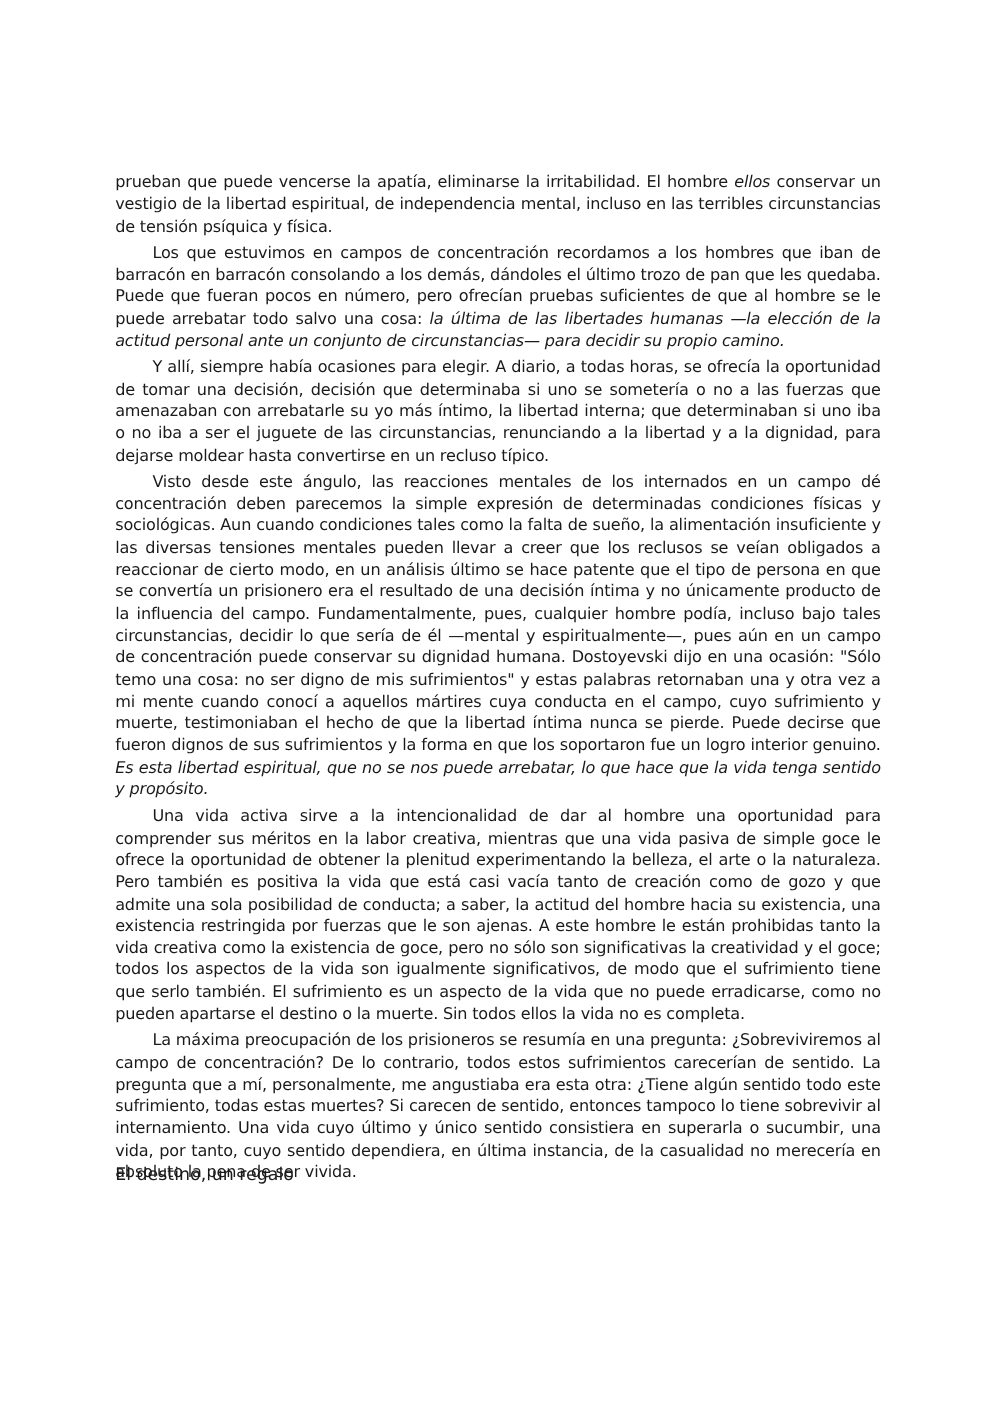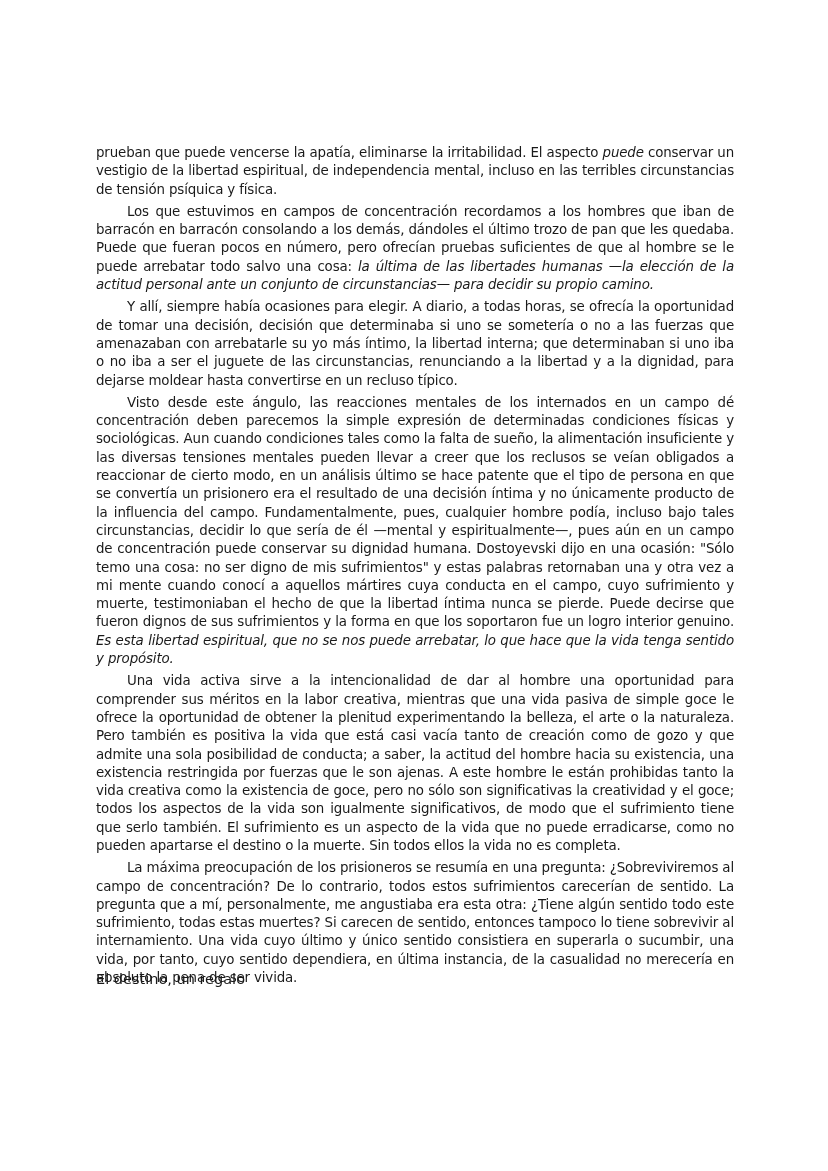--- a/index.html
+++ b/index.html
@@ -28,21 +28,21 @@
     top: 971px;
     font-family: "DejaVu Sans", sans-serif;
     font-size: 14.5px;
     color: #1a1a1a;
   }
 </style>
 </head>
 <body>
 
 <div class="page">
-  <p class="para noindent"><span>prueban que puede vencerse la apatía, eliminarse la irritabilidad. El aspecto </span><span class="it">puede</span><span> conservar un vestigio de la libertad espiritual, de independencia mental, incluso en las terribles circunstancias de tensión psíquica y física.</span></p>
+  <p class="para noindent"><span>prueban que puede vencerse la apatía, eliminarse la irritabilidad. El hombre </span><span class="it">ellos</span><span> conservar un vestigio de la libertad espiritual, de independencia mental, incluso en las terribles circunstancias de tensión psíquica y física.</span></p>
 
   <p class="para"><span>Los que estuvimos en campos de concentración recordamos a los hombres que iban de barracón en barracón consolando a los demás, dándoles el último trozo de pan que les quedaba. Puede que fueran pocos en número, pero ofrecían pruebas suficientes de que al hombre se le puede arrebatar todo salvo una cosa: </span><span class="it">la última de las libertades humanas —la elección de la actitud personal ante un conjunto de circunstancias— para decidir su propio camino.</span></p>
 
   <p class="para"><span>Y allí, siempre había ocasiones para elegir. A diario, a todas horas, se ofrecía la oportunidad de tomar una decisión, decisión que determinaba si uno se sometería o no a las fuerzas que amenazaban con arrebatarle su yo más íntimo, la libertad interna; que determinaban si uno iba o no iba a ser el juguete de las circunstancias, renunciando a la libertad y a la dignidad, para dejarse moldear hasta convertirse en un recluso típico.</span></p>
 
   <p class="para"><span>Visto desde este ángulo, las reacciones mentales de los internados en un campo dé concentración deben parecemos la simple expresión de determinadas condiciones físicas y sociológicas. Aun cuando condiciones tales como la falta de sueño, la alimentación insuficiente y las diversas tensiones mentales pueden llevar a creer que los reclusos se veían obligados a reaccionar de cierto modo, en un análisis último se hace patente que el tipo de persona en que se convertía un prisionero era el resultado de una decisión íntima y no únicamente producto de la influencia del campo. Fundamentalmente, pues, cualquier hombre podía, incluso bajo tales circunstancias, decidir lo que sería de él —mental y espiritualmente—, pues aún en un campo de concentración puede conservar su dignidad humana. Dostoyevski dijo en una ocasión: "Sólo temo una cosa: no ser digno de mis sufrimientos" y estas palabras retornaban una y otra vez a mi mente cuando conocí a aquellos mártires cuya conducta en el campo, cuyo sufrimiento y muerte, testimoniaban el hecho de que la libertad íntima nunca se pierde. Puede decirse que fueron dignos de sus sufrimientos y la forma en que los soportaron fue un logro interior genuino. </span><span class="it">Es esta libertad espiritual, que no se nos puede arrebatar, lo que hace que la vida tenga sentido y propósito.</span></p>
 
   <p class="para"><span>Una vida activa sirve a la intencionalidad de dar al hombre una oportunidad para comprender sus méritos en la labor creativa, mientras que una vida pasiva de simple goce le ofrece la oportunidad de obtener la plenitud experimentando la belleza, el arte o la naturaleza. Pero también es positiva la vida que está casi vacía tanto de creación como de gozo y que admite una sola posibilidad de conducta; a saber, la actitud del hombre hacia su existencia, una existencia restringida por fuerzas que le son ajenas. A este hombre le están prohibidas tanto la vida creativa como la existencia de goce, pero no sólo son significativas la creatividad y el goce; todos los aspectos de la vida son igualmente significativos, de modo que el sufrimiento tiene que serlo también. El sufrimiento es un aspecto de la vida que no puede erradicarse, como no pueden apartarse el destino o la muerte. Sin todos ellos la vida no es completa.</span></p>
 
   <p class="para"><span>La máxima preocupación de los prisioneros se resumía en una pregunta: ¿Sobreviviremos al campo de concentración? De lo contrario, todos estos sufrimientos carecerían de sentido. La pregunta que a mí, personalmente, me angustiaba era esta otra: ¿Tiene algún sentido todo este sufrimiento, todas estas muertes? Si carecen de sentido, entonces tampoco lo tiene sobrevivir al internamiento. Una vida cuyo último y único sentido consistiera en superarla o sucumbir, una vida, por tanto, cuyo sentido dependiera, en última instancia, de la casualidad no merecería en absoluto la pena de ser vivida.</span></p>

